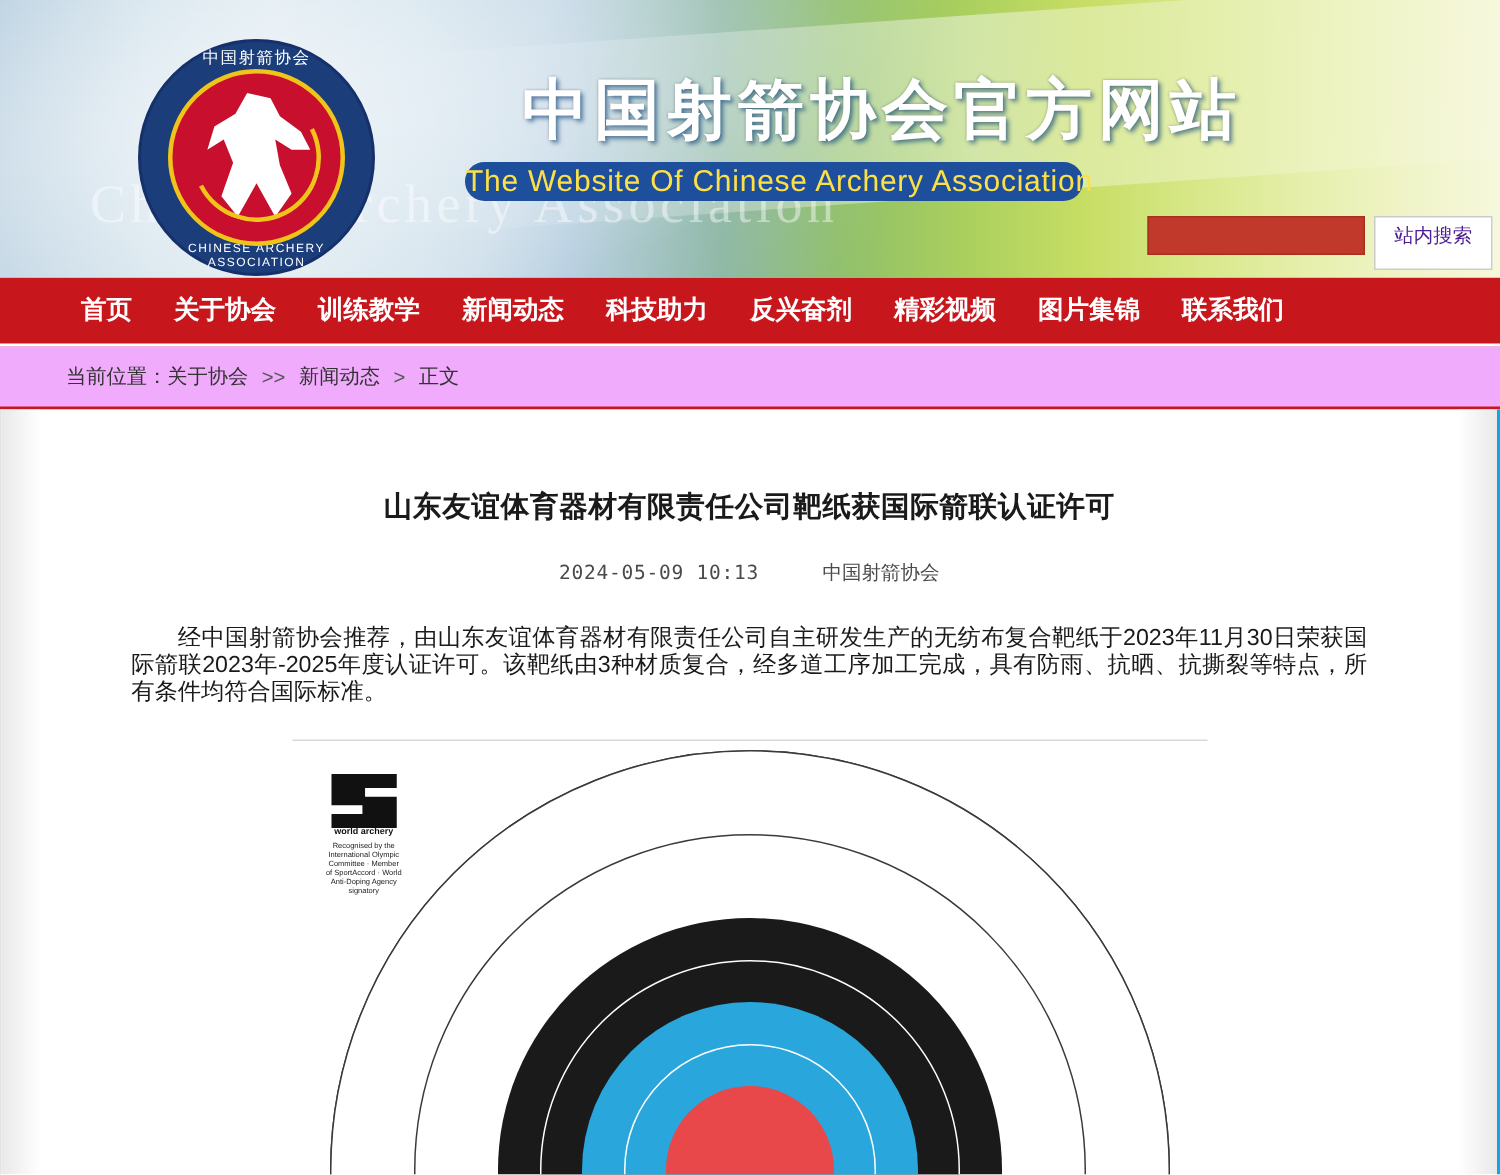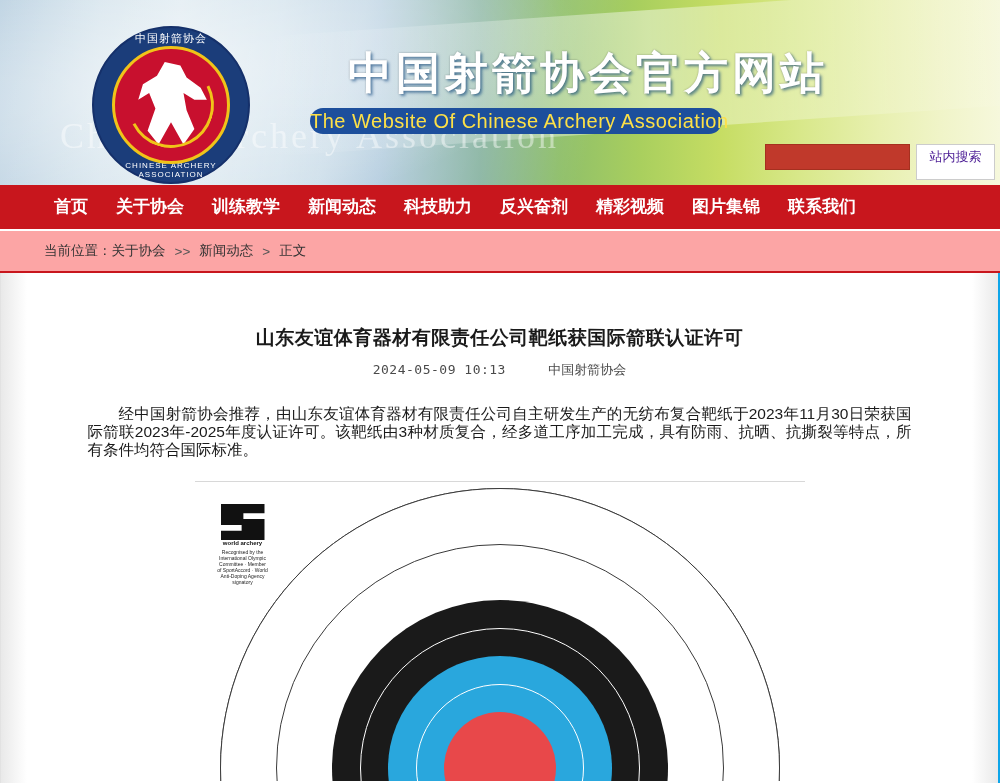--- a/index.html
+++ b/index.html
@@ -157,21 +157,21 @@
     line-height: 46px;
     white-space: nowrap;
     cursor: pointer;
     font-family: "Liberation Sans", sans-serif;
   }
 
   
   .breadcrumb {
     width: 1000px;
     height: 42px;
-    background: #fca5a5;
+    background: #f0abfc;
     display: flex;
     align-items: center;
     padding-left: 44px;
     font-size: 13.5px;
     color: #333333;
     border-bottom: 2px solid #c8161d;
   }
   .breadcrumb span { white-space: nowrap; }
   .crumb-sep { margin: 0 9px; color: #555; }
   .crumb-link { color: #333; cursor: pointer; }
@@ -201,21 +201,21 @@
     padding-top: 52px;
   }
   .article-title {
     text-align: center;
     font-size: 19px;
     font-weight: bold;
     color: #1a1a1a;
     letter-spacing: 0.5px;
   }
   .article-meta {
-    margin-top: 10px;
+    margin-top: 22px;
     text-align: center;
     font-size: 13px;
     color: #4a4a4a;
     font-family: "DejaVu Sans Mono", monospace;
     letter-spacing: 0.5px;
   }
   .article-meta .source {
     margin-left: 34px;
     font-family: "Liberation Sans", sans-serif;
     letter-spacing: 0;

